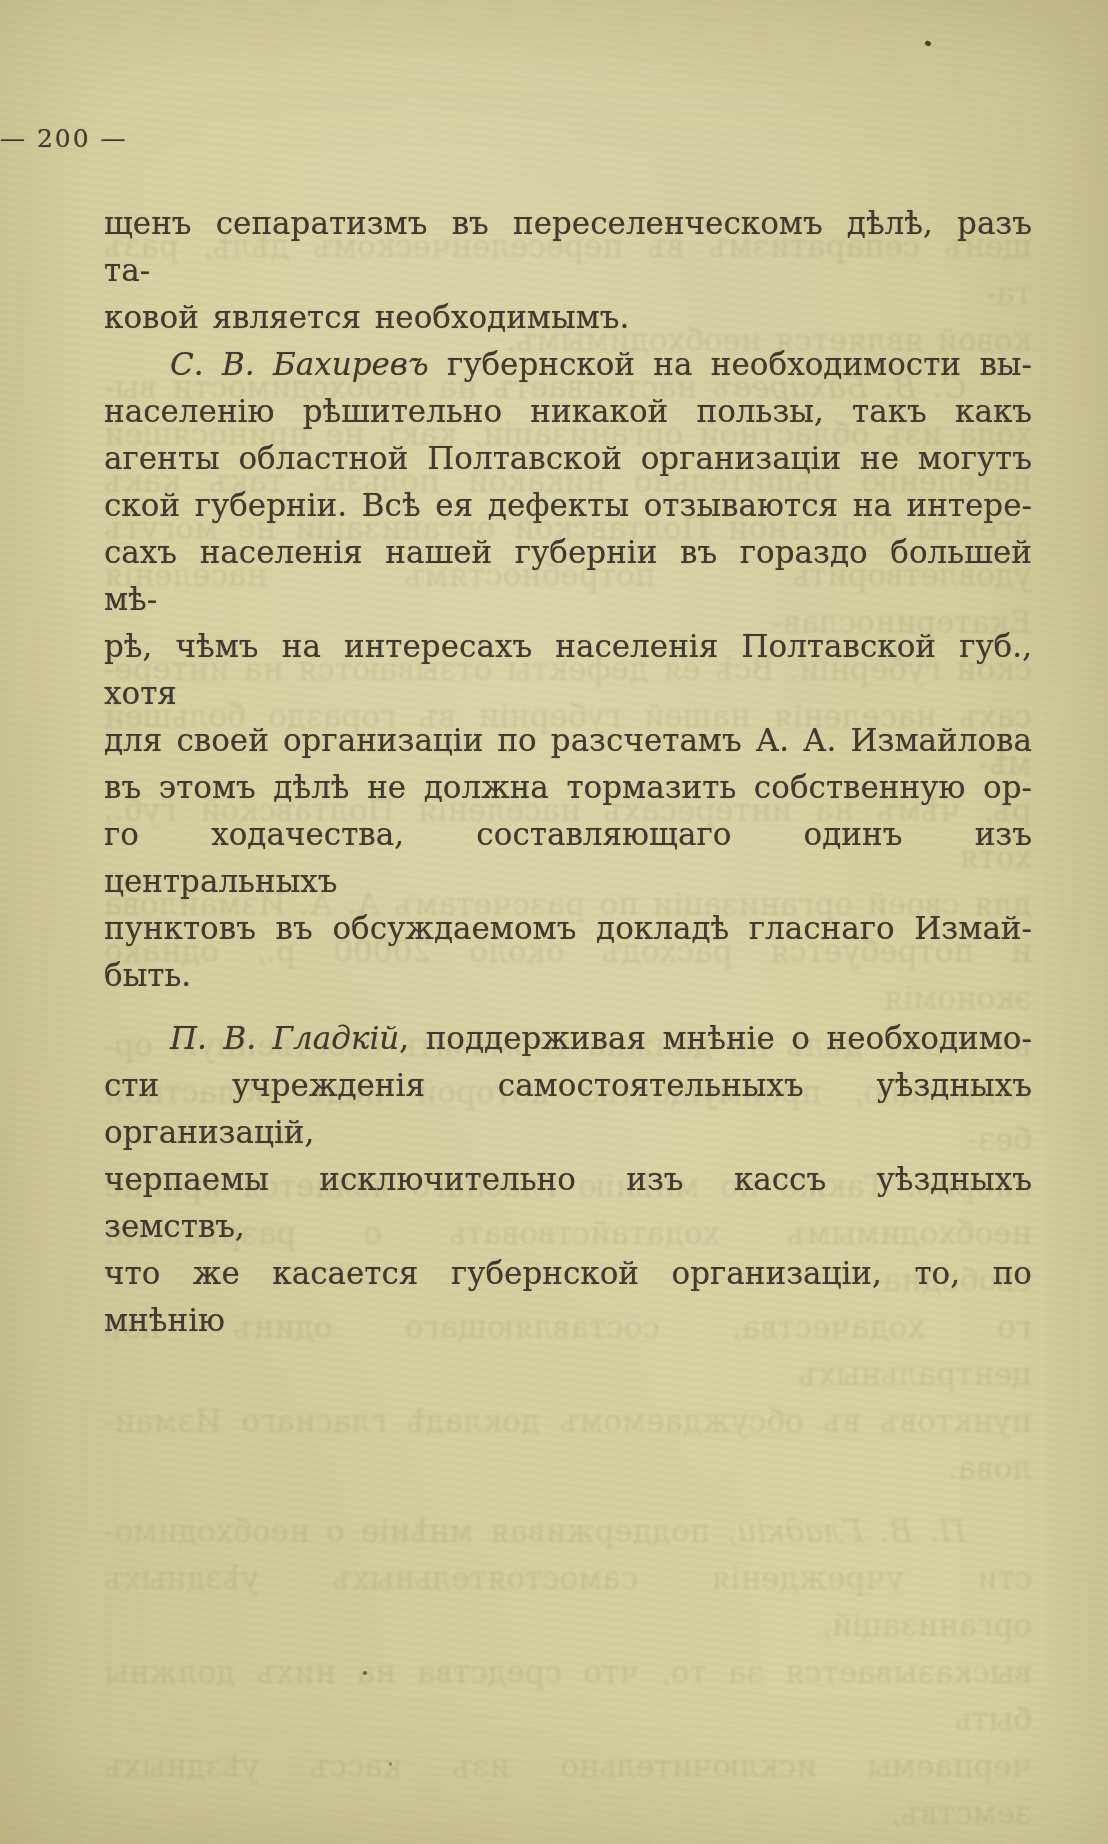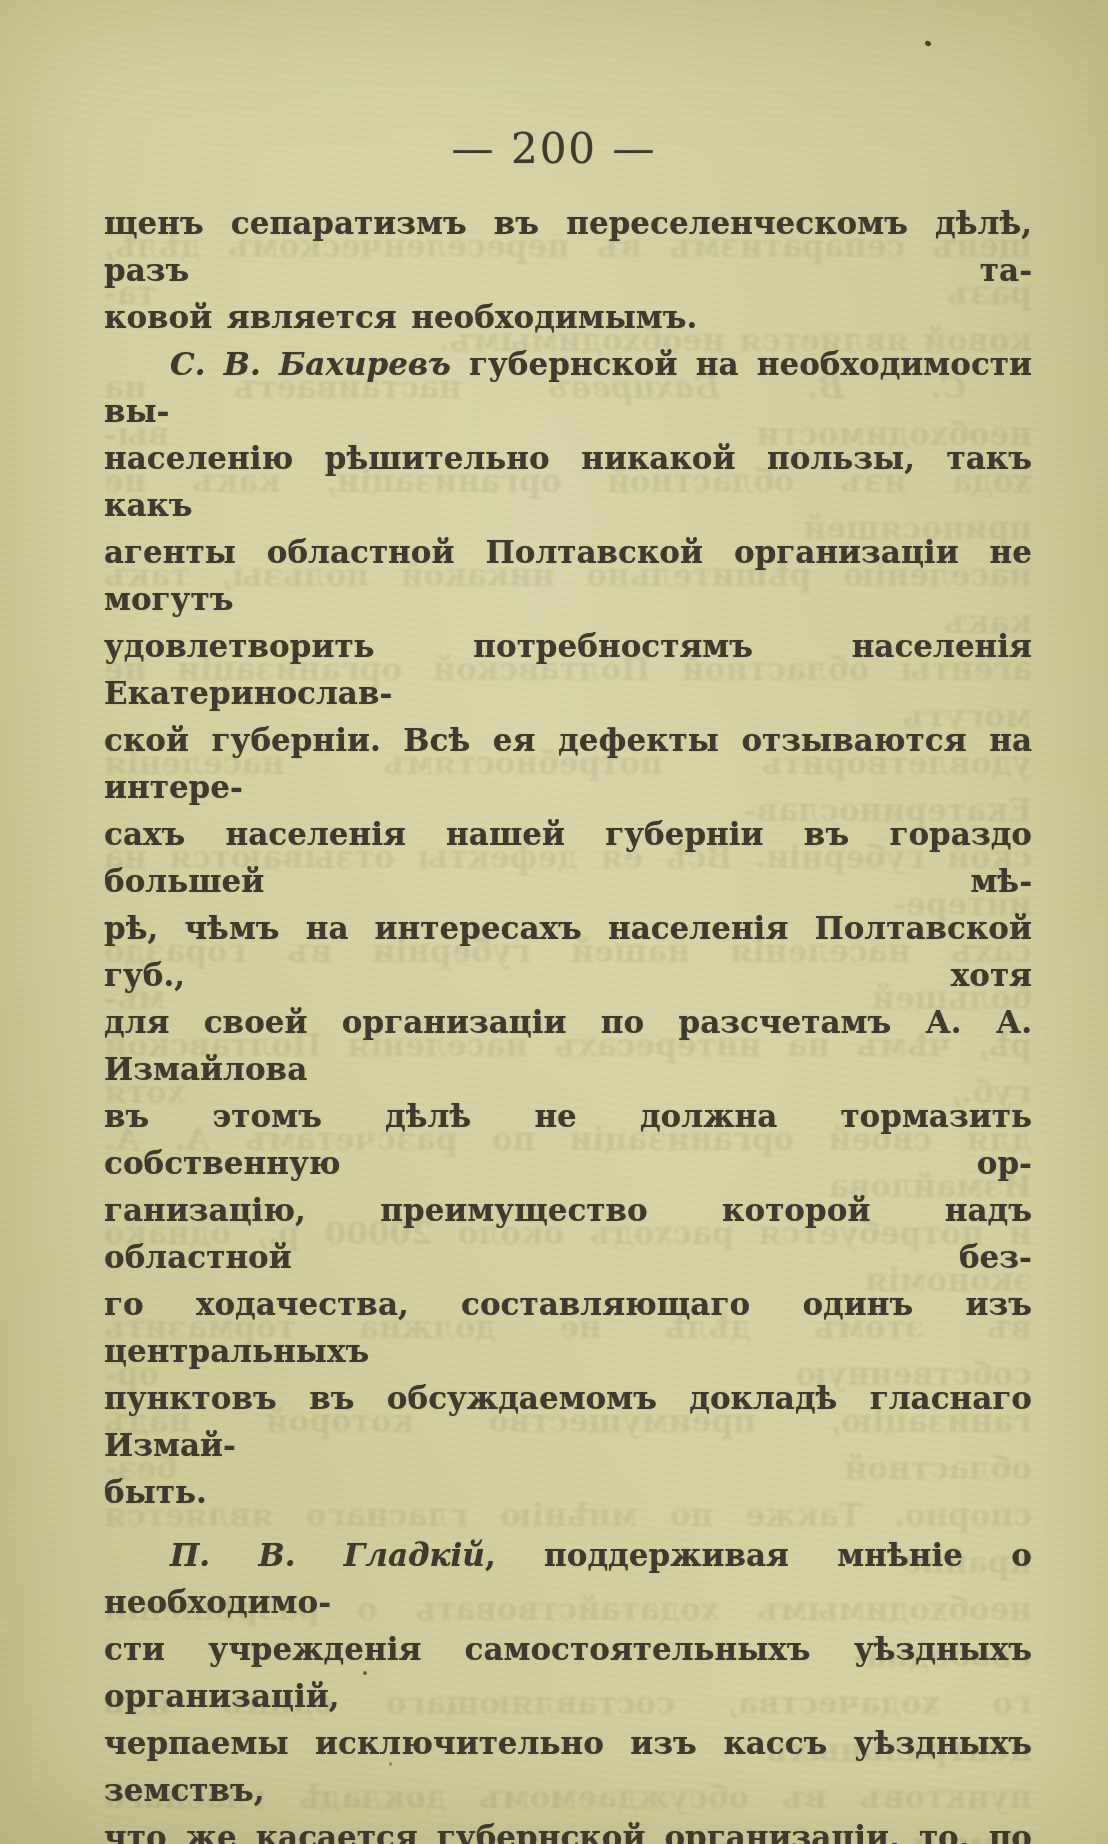--- a/index.html
+++ b/index.html
@@ -23,22 +23,22 @@
       radial-gradient(ellipse at 100% 0%, rgba(125,118,68,.10), transparent 45%),
       radial-gradient(ellipse at 0% 100%, rgba(125,118,68,.12), transparent 50%),
       repeating-linear-gradient(7deg, rgba(110,104,58,.025) 0 3px, rgba(0,0,0,0) 3px 8px),
       var(--paper);
     box-shadow: inset 0 0 140px rgba(118,110,58,.28);
     overflow:hidden;
   }
   .header{
     position:absolute;
     top:124px;left:0;width:100%;
-    text-align:center;
-    font-size:42px;
+    text-align:left;
+    font-size:25px;
     letter-spacing:2px;
     color:var(--ink);
     text-shadow:0 0 1px rgba(60,55,40,.5);
   }
   .text-block, .ghost{
     position:absolute;
     left:104px;top:200px;
     width:928px;
     font-size:31px;
     line-height:47px;
@@ -56,21 +56,20 @@
     opacity:.20;
     filter:blur(1.3px);
   }
   .para{margin:0;}
   .para:nth-child(3){margin-top:16px;}
   .para:nth-child(4){margin-top:9px;}
   .para.indent .line:first-child{text-indent:66px;}
   .line{
     word-spacing:.12em;
     white-space:normal;
-    font-weight:bold;
   }
   .line.just{
     text-align:justify;
     text-align-last:justify;
   }
   .speaker{font-style:italic;}
   .speck{
     position:absolute;
     background:#47422f;
     border-radius:50%;
@@ -124,27 +123,25 @@
 
   <div class="text-block">
       <div class="para">
         <div class="line just"><span class="">щенъ сепаратизмъ въ переселенческомъ дѣлѣ, разъ та-</span></div>
         <div class="line"><span class="">ковой является необходимымъ.</span></div>
       </div>
       <div class="para indent">
         <div class="line just"><span class="speaker">С. В. Бахиревъ</span><span class=""> губернской на необходимости вы-</span></div>
         <div class="line just"><span class="">населенію рѣшительно никакой пользы, такъ какъ</span></div>
         <div class="line just"><span class="">агенты областной Полтавской организаціи не могутъ</span></div>
-        <div class="line just"><span class="">удовлетворить потребностямъ населенія Екатеринослав-</span></div>
         <div class="line just"><span class="">ской губерніи. Всѣ ея дефекты отзываются на интере-</span></div>
         <div class="line just"><span class="">сахъ населенія нашей губерніи въ гораздо большей мѣ-</span></div>
         <div class="line just"><span class="">рѣ, чѣмъ на интересахъ населенія Полтавской губ., хотя</span></div>
         <div class="line just"><span class="">для своей организаціи по разсчетамъ А. А. Измайлова</span></div>
         <div class="line just"><span class="">въ этомъ дѣлѣ не должна тормазить собственную ор-</span></div>
-        <div class="line just"><span class="">ганизацію, преимущество которой надъ областной без-</span></div>
         <div class="line just"><span class="">го ходачества, составляющаго одинъ изъ центральныхъ</span></div>
         <div class="line just"><span class="">пунктовъ въ обсуждаемомъ докладѣ гласнаго Измай-</span></div>
         <div class="line"><span class="">быть.</span></div>
       </div>
       <div class="para indent">
         <div class="line just"><span class="speaker">П. В. Гладкій</span><span class="">, поддерживая мнѣніе о необходимо-</span></div>
         <div class="line just"><span class="">сти учрежденія самостоятельныхъ уѣздныхъ организацій,</span></div>
         <div class="line just"><span class="">черпаемы исключительно изъ кассъ уѣздныхъ земствъ,</span></div>
         <div class="line just"><span class="">что же касается губернской организаціи, то, по мнѣнію</span></div>
       </div>

